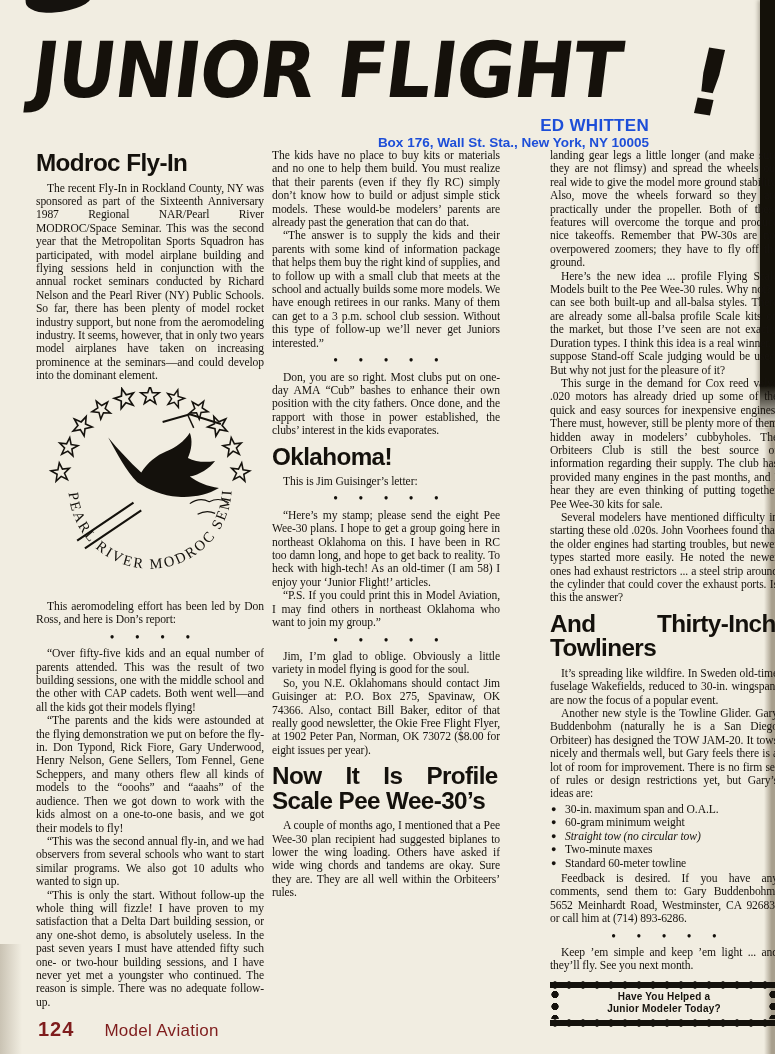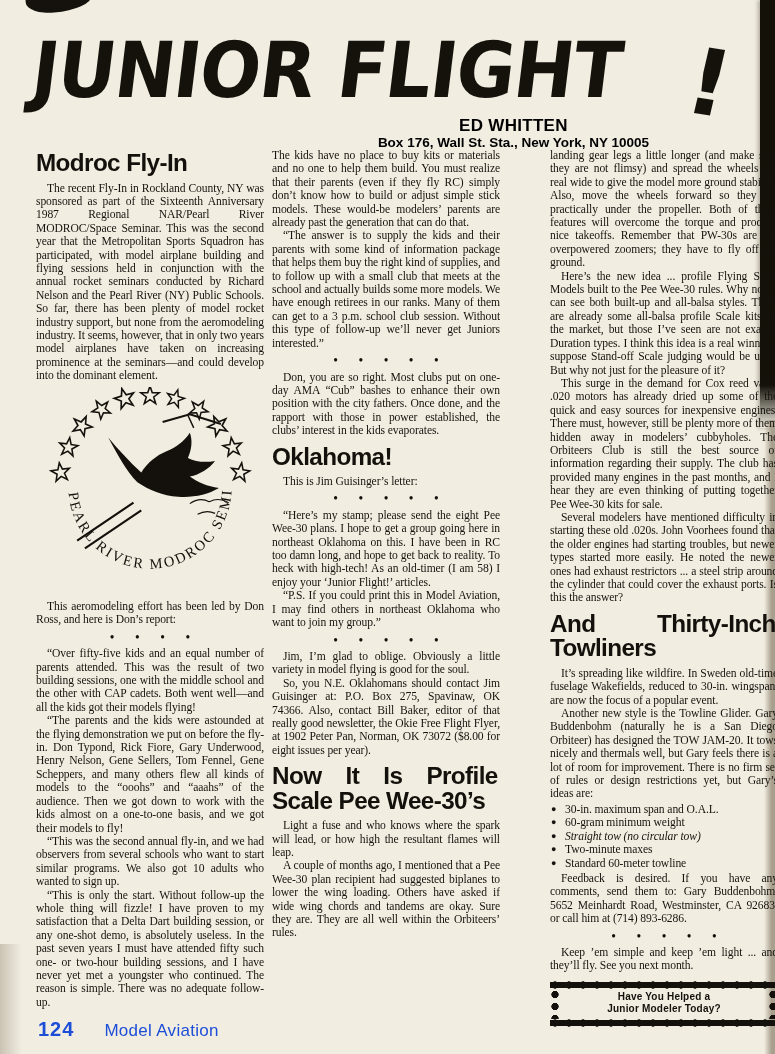--- a/index.html
+++ b/index.html
@@ -20,21 +20,21 @@
     position:absolute;left:38px;top:26px;white-space:nowrap;
     font-family:"DejaVu Sans", sans-serif;font-weight:800;font-size:77px;
     letter-spacing:-1px;color:#15110b;
     transform:skewX(-7deg) scaleX(.93);transform-origin:left top;
   }
   .bang{
     position:absolute;left:688px;top:30px;
     font-family:"DejaVu Sans", sans-serif;font-weight:800;font-size:92px;color:#15110b;
     transform:rotate(9deg) skewX(-4deg);
   }
-  .byline{position:absolute;right:126px;top:116px;text-align:center;font-family:"Liberation Sans", sans-serif;font-weight:700;line-height:1.12;color:#000000;}
+  .byline{position:absolute;right:126px;top:116px;text-align:right;font-family:"Liberation Sans", sans-serif;font-weight:700;line-height:1.12;color:#1d4ed8;}
   .byline .who{font-size:17px;letter-spacing:.3px;}
   .byline .addr{font-size:13.5px;}
   
   .col{position:absolute;top:149px;width:228px;font-size:11.6px;line-height:13.4px;text-align:justify;letter-spacing:-0.1px;}
   #col1{left:36px;height:876px;overflow:hidden;}
   #col2{left:272px;height:900px;overflow:hidden;}
   #col3{left:509px;height:900px;overflow:hidden;margin-left:41px;}
   .col p{margin:0;text-indent:11px;}
   .col p.noindent{text-indent:0;}
   h2{
@@ -64,21 +64,21 @@
       linear-gradient(#14110c,#14110c);
     background-size:14px 10px, 2px 6px, 2px 6px;
     background-position:0 0, 8.5px 2px, 11.5px 2px;
     background-repeat:repeat-x;}
   .edge-h.top{top:0}.edge-h.bot{bottom:0}
   .edge-v{position:absolute;top:9px;bottom:9px;width:10px;
     background-image:radial-gradient(circle at 5px 5.5px, #14110c 3.4px, rgba(0,0,0,0) 3.9px);
     background-size:10px 12px;background-repeat:repeat-y;}
   .edge-v.left{left:0}.edge-v.right{right:0}
   
-  .footer{position:absolute;left:38px;bottom:13px;font-family:"Liberation Sans", sans-serif;color:#1d4ed8;}
+  .footer{position:absolute;left:38px;bottom:13px;font-family:"Liberation Sans", sans-serif;color:#7f1d1d;}
   .footer .pg{font-weight:700;font-size:20px;letter-spacing:1px;}
   .footer .mag{font-weight:400;font-size:17px;margin-left:30px;letter-spacing:.3px;}
 </style>
 </head>
 <body>
 
 <div id="page">
 
   <div class="blob-topleft"></div>
   <div class="strip-right-black"></div>
@@ -148,21 +148,20 @@
     <p>Don, you are so right. Most clubs put on one-day AMA “Cub” bashes to enhance their own position with the city fathers. Once done, and the rapport with those in power established, the clubs’ interest in the kids evaporates.</p>
     <h2>Oklahoma!</h2>
     <p>This is Jim Guisinger’s letter:</p>
     <div class="dots">• • • • •</div>
     <p>“Here’s my stamp; please send the eight Pee Wee-30 plans. I hope to get a group going here in northeast Oklahoma on this. I have been in RC too damn long, and hope to get back to reality. To heck with high-tech! As an old-timer (I am 58) I enjoy your ‘Junior Flight!’ articles.</p>
     <p>“P.S. If you could print this in Model Aviation, I may find others in northeast Oklahoma who want to join my group.”</p>
     <div class="dots">• • • • •</div>
     <p>Jim, I’m glad to oblige. Obviously a little variety in model flying is good for the soul.</p>
     <p>So, you N.E. Oklahomans should contact Jim Guisinger at: P.O. Box 275, Spavinaw, OK 74366. Also, contact Bill Baker, editor of that really good newsletter, the Okie Free Flight Flyer, at 1902 Peter Pan, Norman, OK 73072 ($8.00 for eight issues per year).</p>
     <h2>Now It Is Profile Scale Pee Wee-30’s</h2>
-    <p>Light a fuse and who knows where the spark will lead, or how high the resultant flames will leap.</p>
     <p>A couple of months ago, I mentioned that a Pee Wee-30 plan recipient had suggested biplanes to lower the wing loading. Others have asked if wide wing chords and tandems are okay. Sure they are. They are all well within the Orbiteers’ rules.</p>
   </div>
 
   <div class="col" id="col3">
     <p class="noindent">landing gear legs a little longer (and make sure they are not flimsy) and spread the wheels out real wide to give the model more ground stability. Also, move the wheels forward so they are practically under the propeller. Both of these features will overcome the torque and produce nice takeoffs. Remember that PW-30s are not overpowered zoomers; they have to fly off the ground.</p>
     <p>Here’s the new idea ... profile Flying Scale Models built to the Pee Wee-30 rules. Why not? I can see both built-up and all-balsa styles. There are already some all-balsa profile Scale kits on the market, but those I’ve seen are not exactly Duration types. I think this idea is a real winner. I suppose Stand-off Scale judging would be used. But why not just for the pleasure of it?</p>
     <p>This surge in the demand for Cox reed valve .020 motors has already dried up some of the quick and easy sources for inexpensive engines. There must, however, still be plenty more of them hidden away in modelers’ cubbyholes. The Orbiteers Club is still the best source of information regarding their supply. The club has provided many engines in the past months, and I hear they are even thinking of putting together Pee Wee-30 kits for sale.</p>
     <p>Several modelers have mentioned difficulty in starting these old .020s. John Voorhees found that the older engines had starting troubles, but newer types started more easily. He noted the newer ones had exhaust restrictors ... a steel strip around the cylinder that could cover the exhaust ports. Is this the answer?</p>
     <h2>And Thirty-Inch Towliners</h2>
     <p>It’s spreading like wildfire. In Sweden old-time fuselage Wakefields, reduced to 30-in. wingspan, are now the focus of a popular event.</p>

